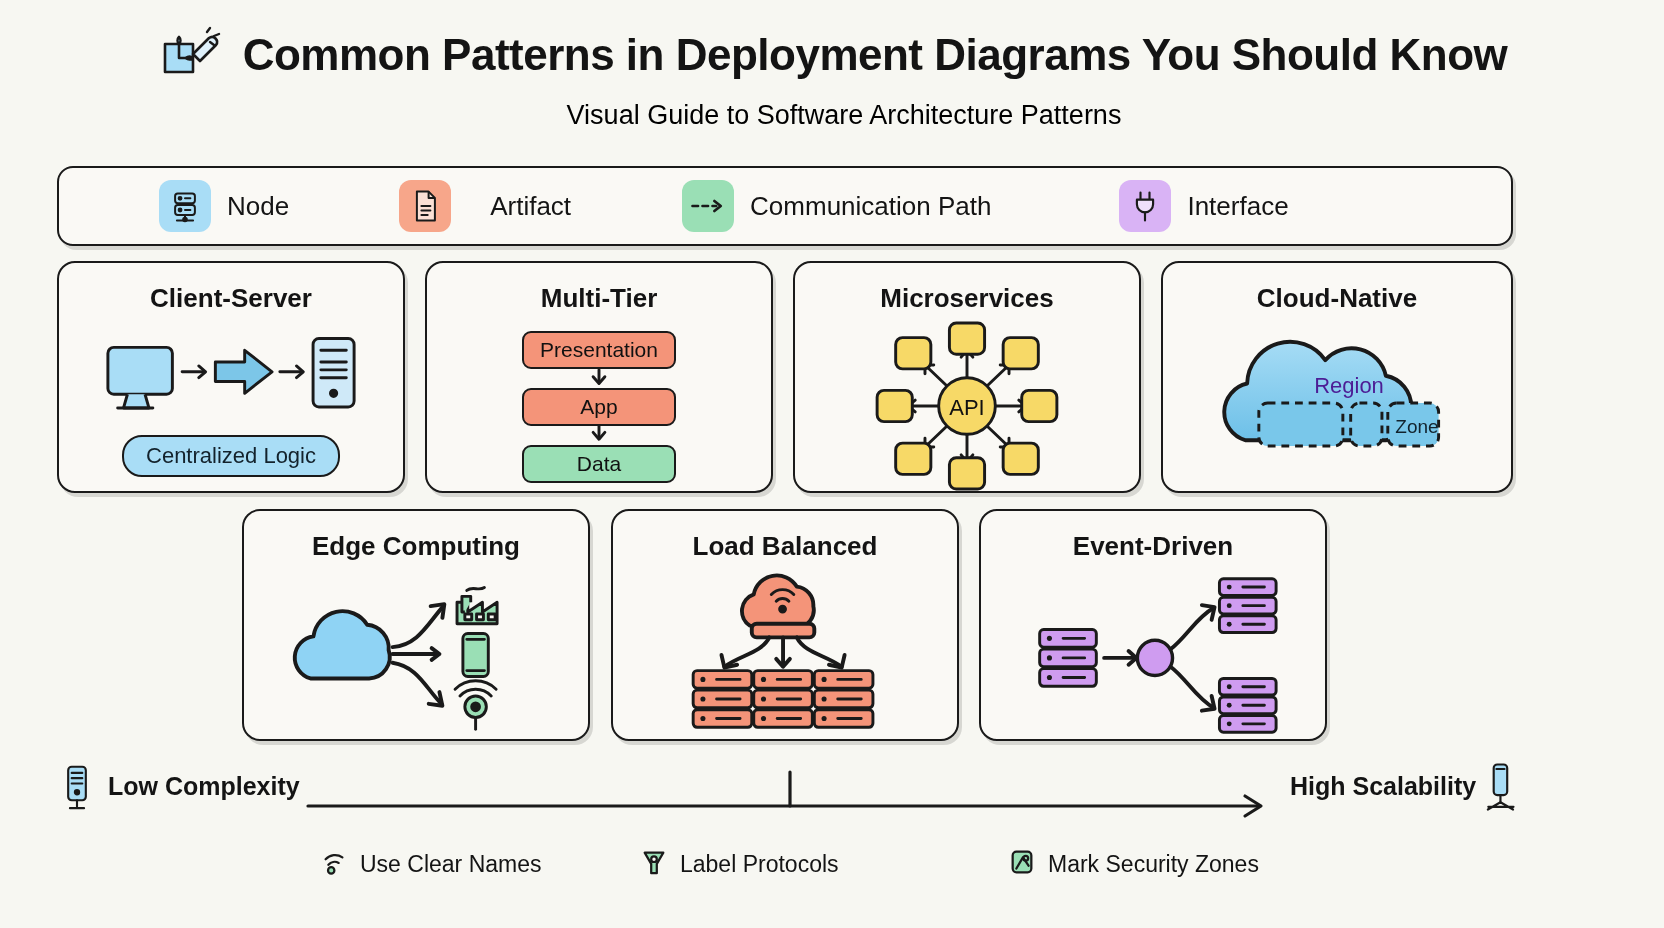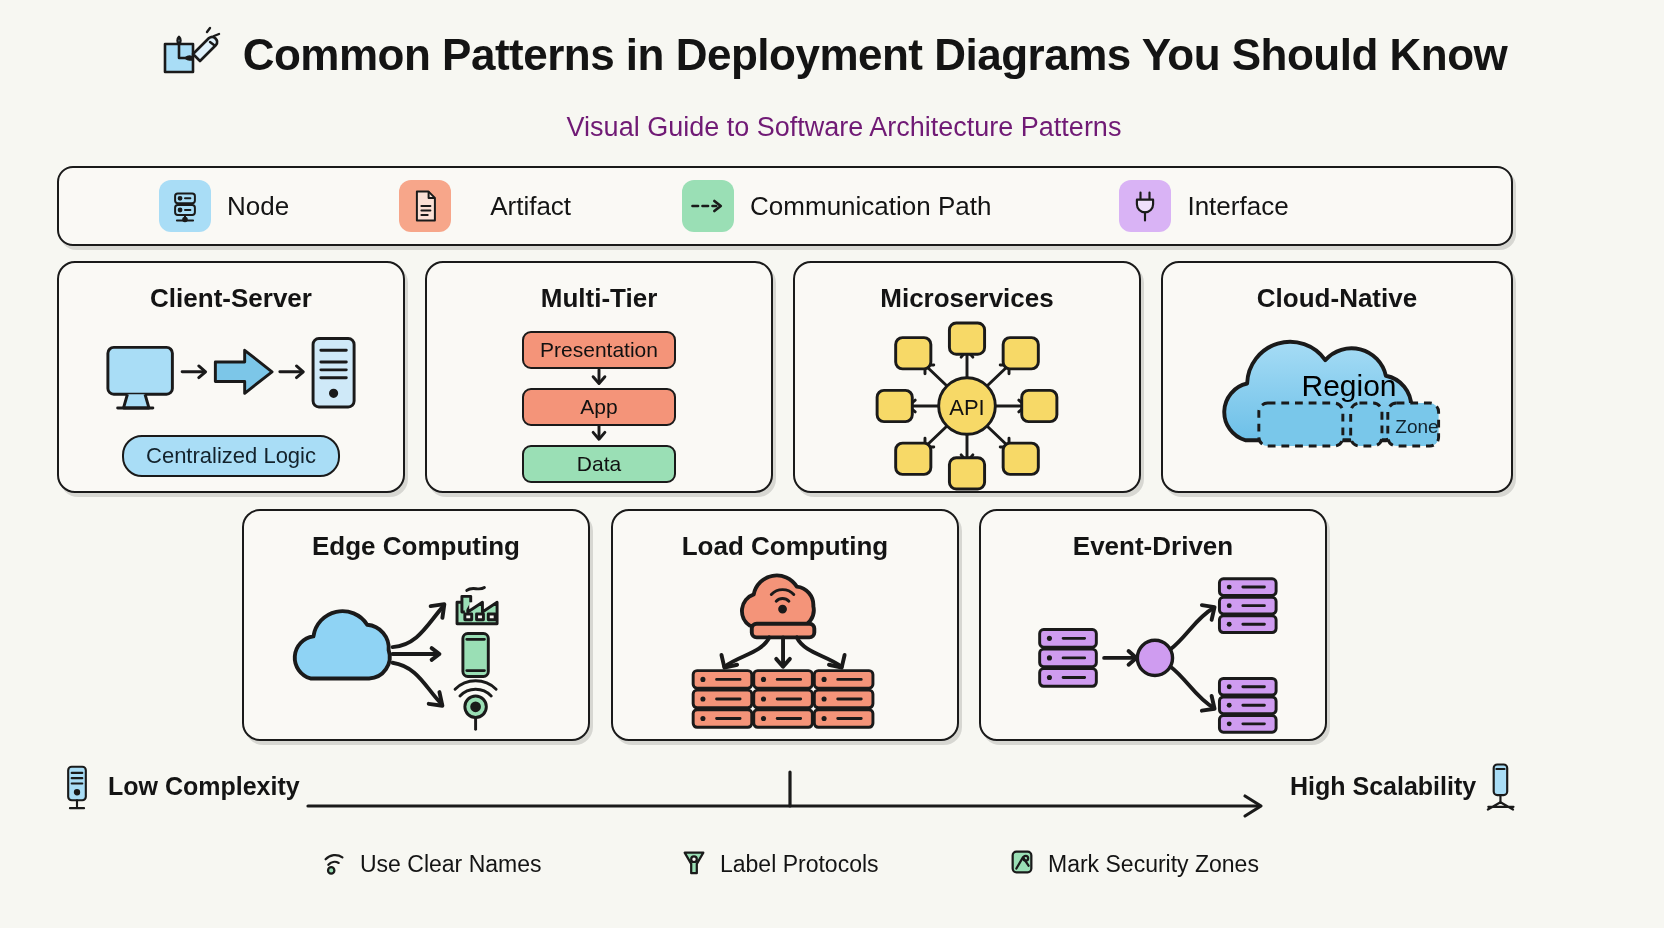--- a/index.html
+++ b/index.html
@@ -13,21 +13,21 @@
 
   
   .header { position: absolute; left: 0; top: 22px; width: 1664px; text-align: center; }
   .title-row { display: flex; align-items: center; justify-content: center; gap: 22px; }
   .puzzle-icon { width: 64px; height: 62px; flex: none; margin-top: 4px; }
   .title {
     font-size: 44px; font-weight: bold; color: #141414;
     letter-spacing: -0.5px; white-space: nowrap;
   }
   .subtitle {
-    margin-top: 24px; font-size: 27px; color: #701a75; font-weight: 400; padding-left: 24px;
+    margin-top: 12px; font-size: 27px; color: #000000; font-weight: 400; padding-left: 24px;
   }
 
   
   .legend {
     position: absolute; left: 57px; top: 166px;
     width: 1456px; height: 80px;
     background: #faf9f5;
     border: 2.5px solid #1a1a1a;
     border-radius: 16px;
     display: flex; align-items: center;
@@ -99,21 +99,21 @@
   #axis-label-low  { left: 108px; top: 10px; }
   #axis-label-high { left: 1290px; top: 10px; }
   #axis-icon-low  { position: absolute; left: 62px; top: 0px; }
   #axis-icon-high { position: absolute; left: 1482px; top: 0px; }
   .axis-line-wrap { position: absolute; left: 300px; top: 0; width: 990px; height: 60px; }
 
   
   .tips { position: absolute; left: 0; top: 848px; width: 1664px; height: 50px; }
   .tip { position: absolute; display: flex; align-items: center; gap: 12px; }
   #tip-0 { left: 320px; }
-  #tip-1 { left: 680px; }
+  #tip-1 { left: 640px; }
   #tip-2 { left: 1008px; }
   .tip-label { font-size: 23px; color: #141414; white-space: nowrap; }
 </style>
 </head>
 <body>
 
 <div id="root">
 
   <div class="header">
     <div class="title-row">
@@ -299,21 +299,21 @@
         <g>
           <path d="M82 122 a30 30 0 0 1 2 -58 a44 44 0 0 1 80 -24 a36 36 0 0 1 62 16 a32 32 0 0 1 26 32 a30 30 0 0 1 -26 34 Z" fill="url(#cloudgrad)" stroke="#1a1a1a" stroke-width="4" stroke-linejoin="round"></path>
         </g>
         <g stroke="#1a1a1a" stroke-width="3" stroke-dasharray="8 6" fill="#79c7ea" stroke-linejoin="round">
           <rect x="96" y="84" width="86" height="44" rx="9"></rect>
           <rect x="190" y="84" width="32" height="44" rx="9"></rect>
           <rect x="228" y="84" width="52" height="44" rx="9"></rect>
         </g>
       </svg>
       <div style="position:absolute;left:0;right:0;top:0;bottom:0;pointer-events:none">
-        <span style="position:absolute;left:186px;top:65px;transform:translate(-50%,-50%);font-size:30px;color:#000000;">Region</span>
+        <span style="position:absolute;left:186px;top:65px;transform:translate(-50%,-50%);font-size:22px;color:#4c1d95;">Region</span>
         <span style="position:absolute;left:254px;top:106px;transform:translate(-50%,-50%);font-size:19px;color:#12232d;">Zone</span>
       </div>
     </div>
   </div>
 
   <div class="card" id="card-edge">
     <div class="card-title">Edge Computing</div>
     <div class="card-body">
       <svg class="svg-stage" viewBox="0 0 348 174">
 
@@ -351,21 +351,21 @@
           <circle cx="235" cy="141" r="4" fill="#1a1a1a"></circle>
           <path d="M219 130 a22 22 0 0 1 32 0"></path>
           <path d="M214 123 a30 30 0 0 1 42 0"></path>
           <path d="M235 152 v12"></path>
         </g>
       </svg>
     </div>
   </div>
 
   <div class="card" id="card-load-balanced">
-    <div class="card-title">Load Computing</div>
+    <div class="card-title">Load Balanced</div>
     <div class="card-body">
       <svg class="svg-stage" viewBox="0 0 348 174">
 
         <g stroke="#1a1a1a" stroke-width="4" stroke-linejoin="round">
           <path d="M138 58 a18 18 0 0 1 4 -32 a24 24 0 0 1 44 -8 a19 19 0 0 1 17 20 a18 18 0 0 1 -16 22 Z" fill="#f49479"></path>
           <rect x="140" y="56" width="64" height="14" rx="5" fill="#f49479"></rect>
         </g>
         <g stroke="#1a1a1a" stroke-width="3" fill="none" stroke-linecap="round">
           <path d="M160 26 a16 16 0 0 1 23 0"></path>
           <path d="M165 33 a9 9 0 0 1 13 0"></path>

